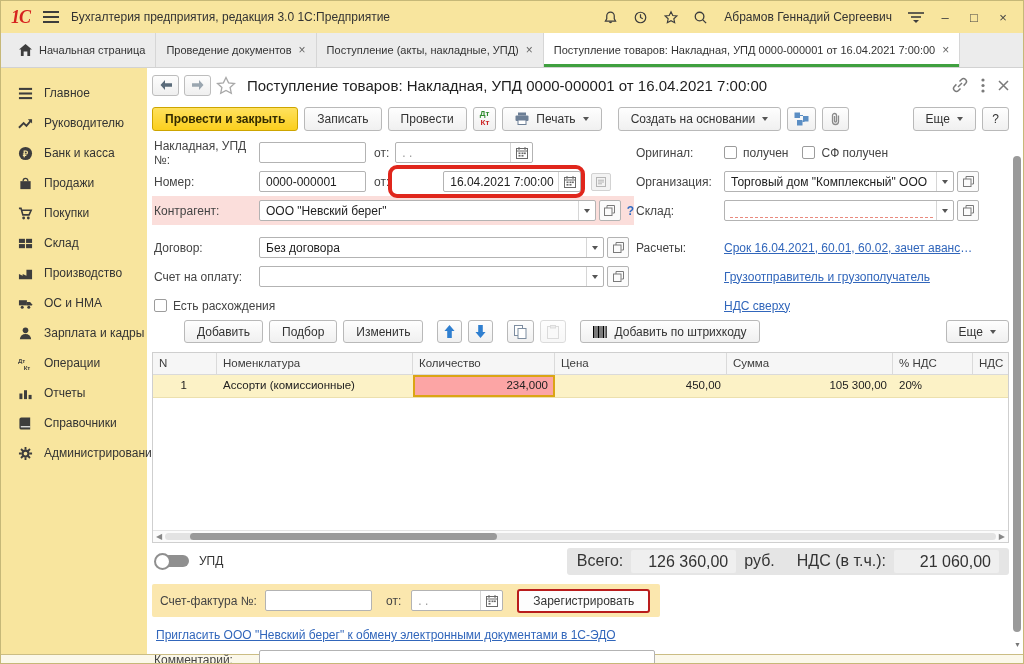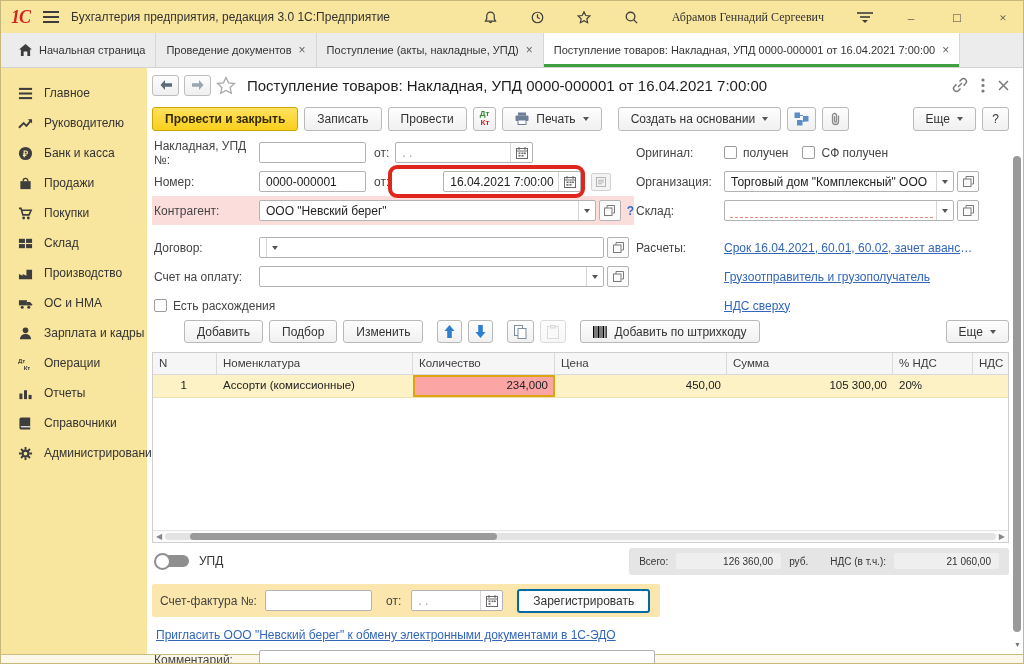--- a/index.html
+++ b/index.html
@@ -3,21 +3,21 @@
 <meta charset="utf-8">
 <style>
   * { box-sizing: border-box; margin: 0; padding: 0; }
   html,body { width:1024px; height:664px; font-family:"Liberation Sans", sans-serif; background:#e9e9e9; }
   .window { width:1024px; height:664px; display:flex; flex-direction:column; background:#fff; border:1px solid #c6b878; overflow:hidden; }
 
   
   .titlebar { height:32px; background:#f8e59e; display:flex; align-items:center; padding:0 12px 0 10px; gap:12px; flex:none; }
   .logo1c { color:#d6231f; font-weight:bold; font-style:italic; font-size:18px; font-family:"Liberation Serif", serif; letter-spacing:-1px; }
   .app-title { font-size:12px; color:#333; }
-  .tb-right { margin-left:auto; display:flex; align-items:center; gap:30px;font-family:Liberation Serif, serif; }
+  .tb-right { margin-left:auto; display:flex; align-items:center; gap:13px; }
   .tb-ic { width:17px; height:17px; display:flex; align-items:center; justify-content:center; }
   .user-name { font-size:12px; color:#333; margin:0 2px; }
   .win-btn { font-size:13px; color:#444; width:16px; text-align:center; line-height:1; }
 
   
   .tabbar { height:35px; background:#ececec; border-bottom:1px solid #d2d2d2; display:flex; padding-left:8px; flex:none; }
   .tab { display:flex; align-items:center; gap:7px; padding:0 10px; font-size:11px; color:#333; border-right:1px solid #d6d6d6; white-space:nowrap; position:relative; }
   .tab.active { background:#fff; box-shadow:inset 0 -3px 0 #3fa03f; }
   .tab .x { color:#666; font-size:12px; }
 
@@ -95,26 +95,26 @@
   .hs-ar { font-size:8px; color:#888; line-height:1; }
   .hs-track { flex:1; height:7px; background:#e3e3e3; border-radius:4px; position:relative; }
   .hs-thumb { position:absolute; left:3%; width:37%; height:7px; background:#9a9a9a; border-radius:4px; }
 
   
   .foot1 { height:36px; display:flex; align-items:center; flex:none; padding-left:2px; }
   .toggle { width:36px; height:17px; position:relative; flex:none; margin-right:9px; }
   .tg-track { position:absolute; left:9px; top:2.5px; width:26px; height:12px; background:#8f8f8f; border-radius:7px; }
   .tg-knob { position:absolute; left:0; top:0; width:17px; height:17px; border-radius:50%; background:#fff; border:2px solid #8f8f8f; }
   .tg-lab { font-size:12px; color:#333; }
-  .totals { margin-left:auto; background:#e5e5e5; border-radius:3px; height:27px; display:flex; align-items:center; padding:0 10px; gap:8px; font-size:10px; color:#333; }
+  .totals { margin-left:auto; background:#e5e5e5; border-radius:3px; height:27px; display:flex; align-items:center; padding:0 10px; gap:8px; font-size:16px; color:#333; }
   .tot-val { background:#efefef; border-radius:2px; padding:3px 8px 2px; min-width:105px; text-align:right; }
 
   .sf-row { height:33px; background:#fbe7ae; border-radius:2px; display:inline-flex; align-items:center; margin-top:5px; padding:0 10px 0 8px; gap:6px; width:fit-content; flex:none; }
   .sf-row .flab { width:99px; }
-  .reg-btn { height:24px; border:2px solid #0369a1; border-radius:3px; background:#fdfdfd; font-size:12px; color:#333; padding:0 14px; display:inline-flex; align-items:center; margin-left:8px; }
+  .reg-btn { height:24px; border:2px solid #b91c1c; border-radius:3px; background:#fdfdfd; font-size:12px; color:#333; padding:0 14px; display:inline-flex; align-items:center; margin-left:8px; }
   .edo-row { margin-top:8px; padding-left:4px; flex:none; }
   .comment-row { margin-top:7px; display:flex; align-items:center; padding-left:2px; flex:none; }
   .comment-input { width:396px; height:19px; border:1px solid #b3b3b3; border-radius:2px; background:#fff; }
 
   
   .vscroll { position:absolute; top:2px; right:1px; bottom:4px; width:10px; }
   .vs-thumb { position:absolute; top:86px; left:1px; width:8px; height:476px; background:#9a9a9a; border-radius:4px; }
   .vs-ar { position:absolute; bottom:2px; left:2px; font-size:7px; color:#777; line-height:1; }
 
   .bottom-strip { height:9px; background:#fbf8ea; border-top:1px solid #cbbd84; flex:none; }
@@ -464,20 +464,21 @@
                   <svg width="11" height="11" viewBox="0 0 11 11">
                     <rect x="0.5" y="3" width="7.5" height="7.5" fill="none" stroke="#7a7a7a"></rect>
                     <path d="M3 3V0.5h7.5V8H8.5" fill="none" stroke="#7a7a7a"></path>
                   </svg>
                 </span>
               <span class="q-mark">?</span>
             </div>
             <div class="frow gap-top">
               <span class="flab">Договор:</span>
               <span class="combo" style="width:345px">
+                <span class="val">Без договора</span>
                 <span class="dd">
                     <span class="caret"></span>
                   </span>
               </span>
               <span class="sq-btn">
                   <svg width="11" height="11" viewBox="0 0 11 11">
                     <rect x="0.5" y="3" width="7.5" height="7.5" fill="none" stroke="#7a7a7a"></rect>
                     <path d="M3 3V0.5h7.5V8H8.5" fill="none" stroke="#7a7a7a"></path>
                   </svg>
                 </span>

